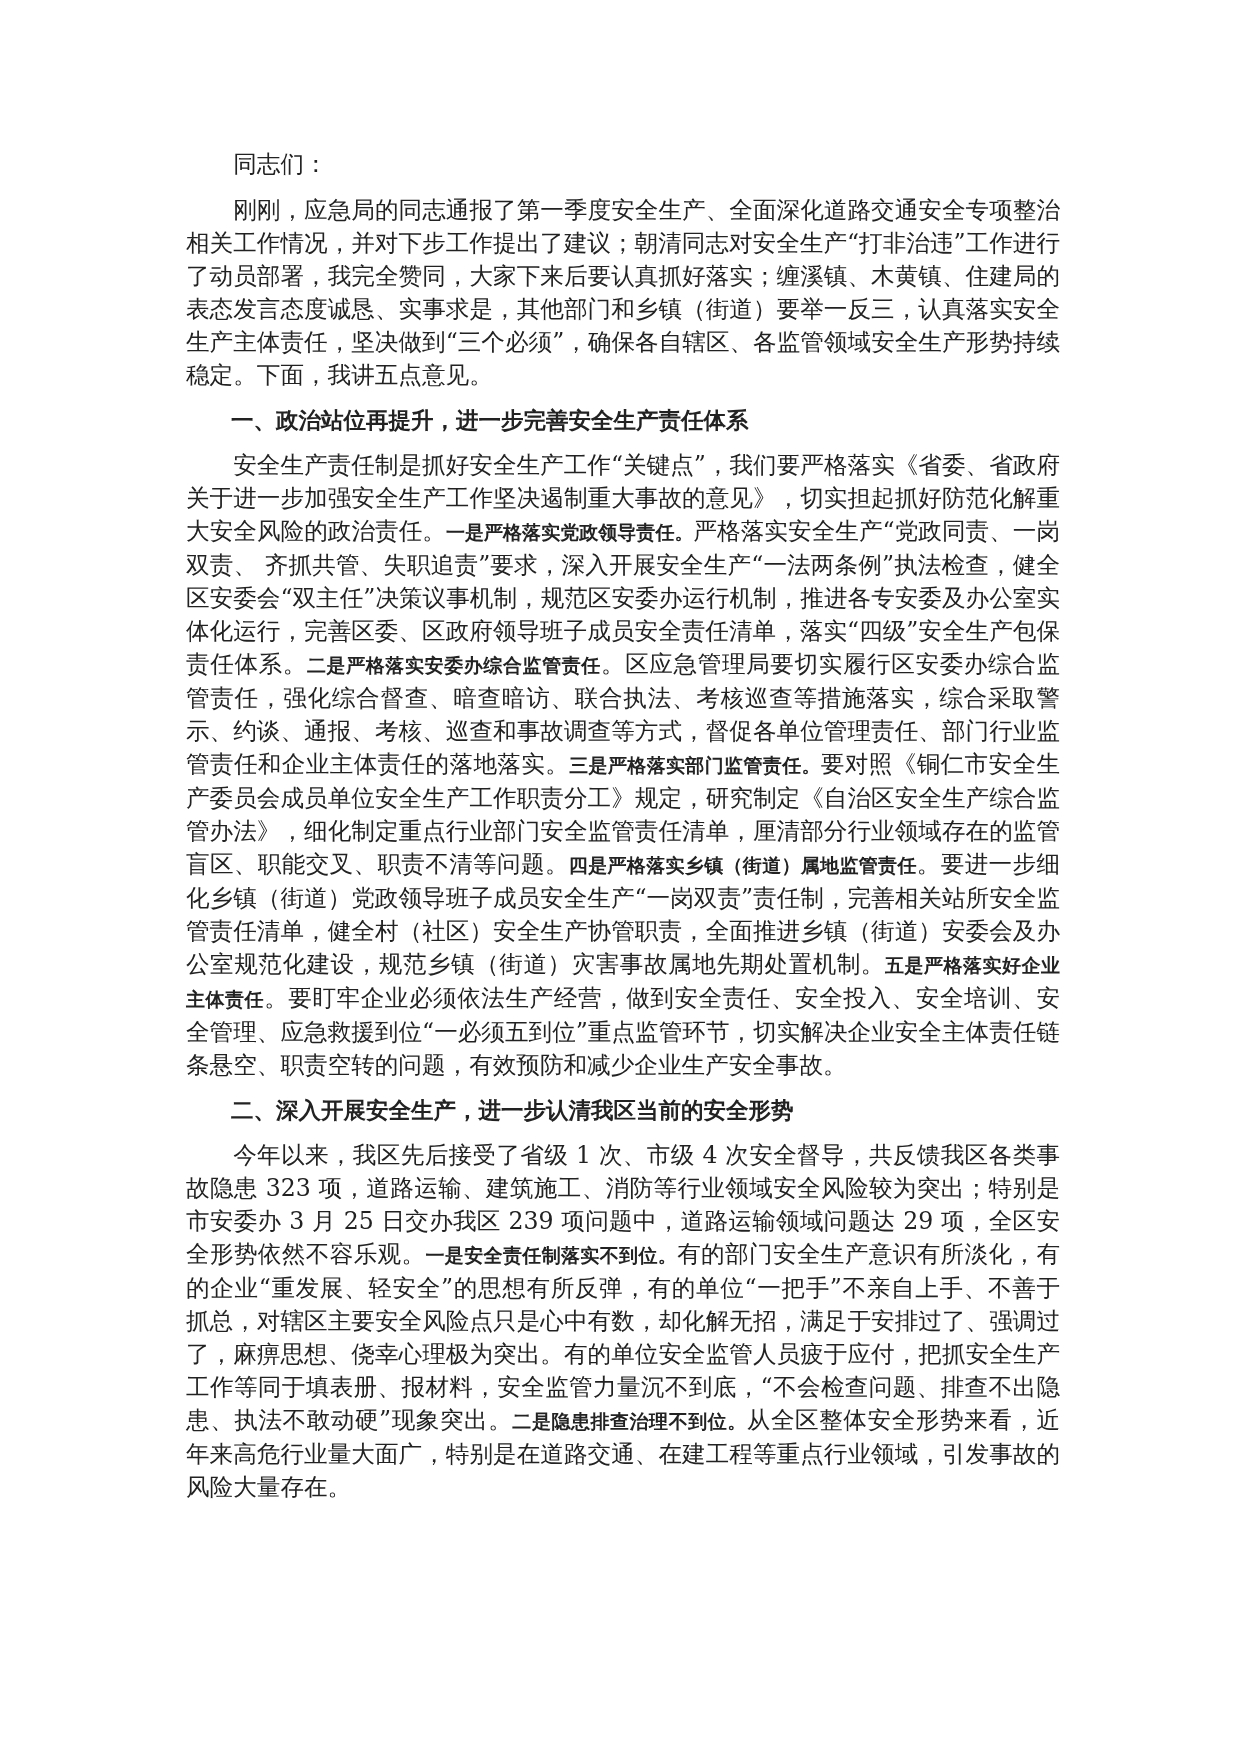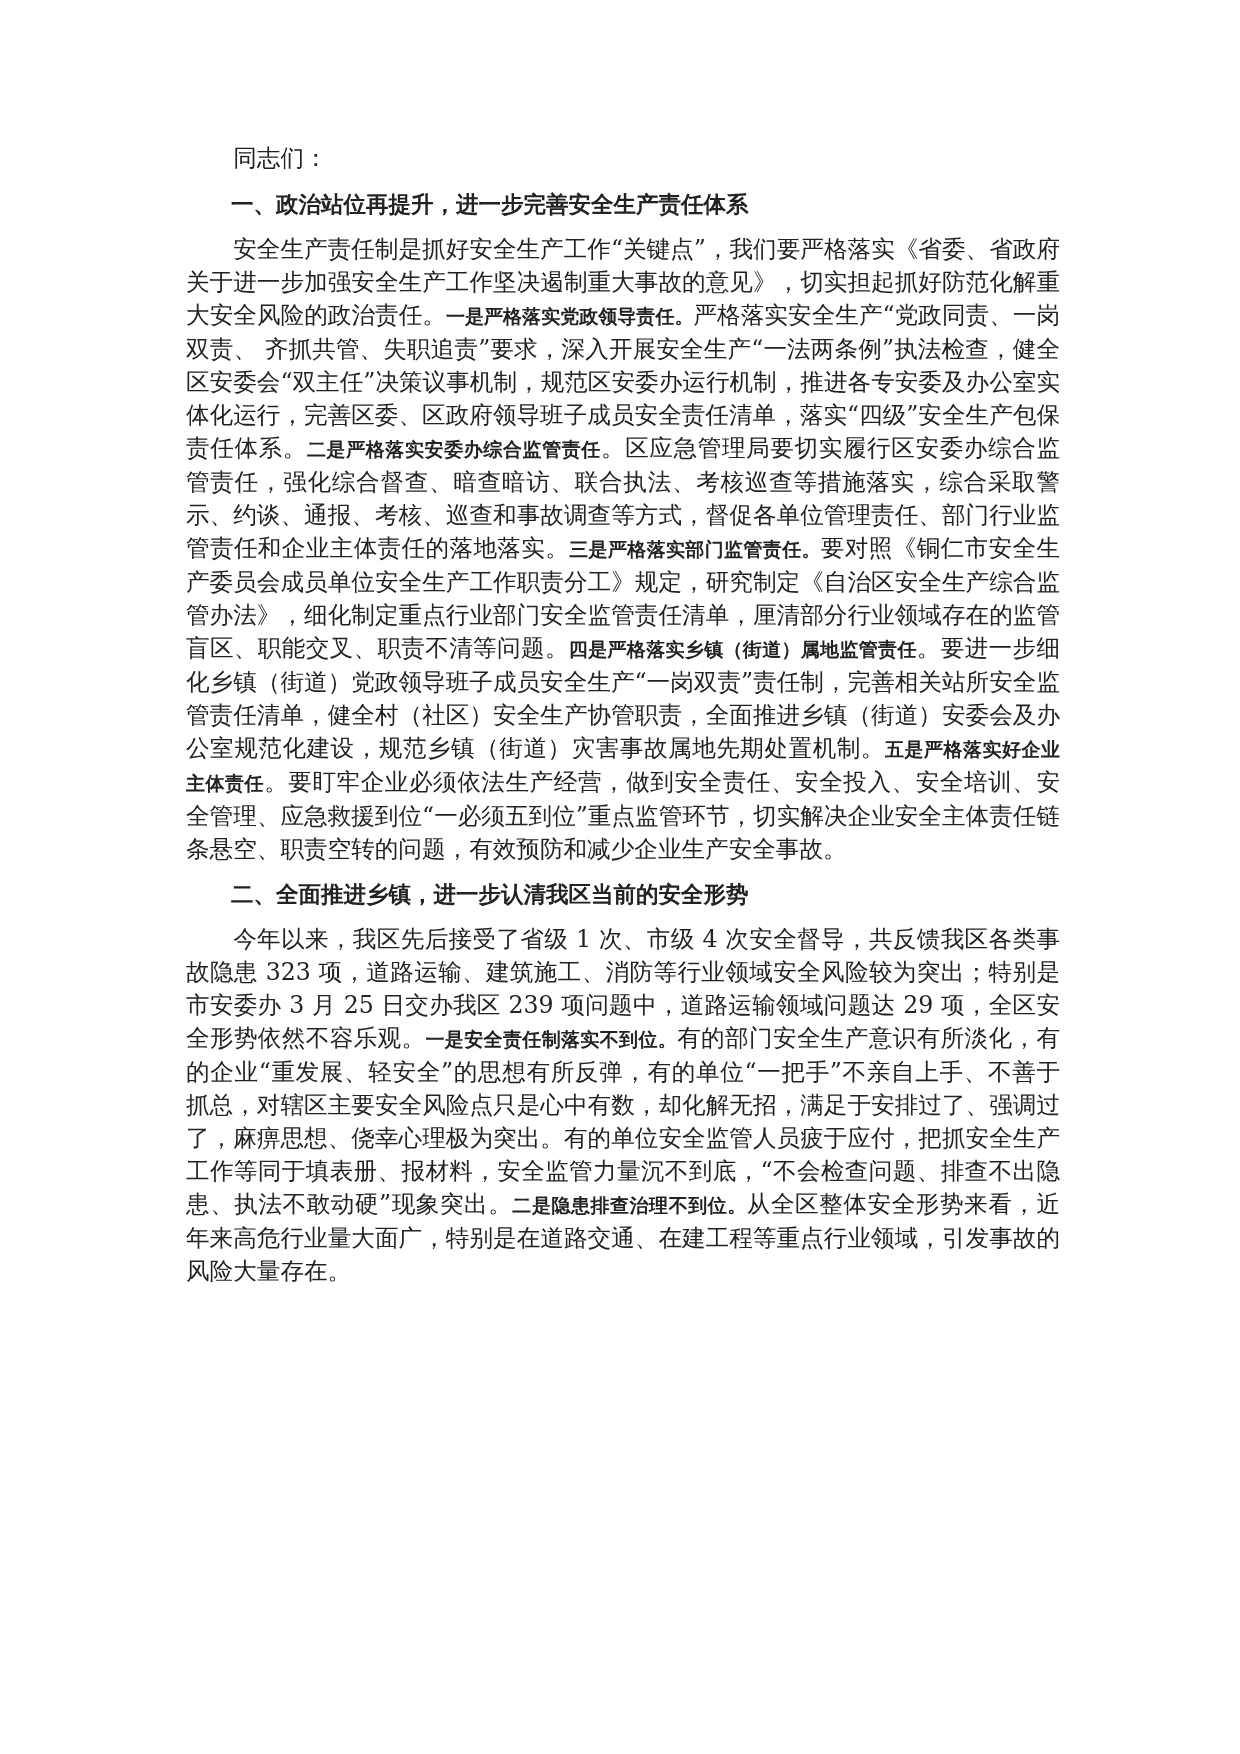--- a/index.html
+++ b/index.html
@@ -1,36 +1,37 @@
 <!DOCTYPE html>
 <html><head>
 <meta charset="utf-8">
 <style>
   html, body { margin: 0; padding: 0; background: #ffffff; }
   body { width: 1240px; height: 1754px; position: relative; overflow: hidden; }
   .page {
-    position: absolute; left: 186px; top: 142px; width: 874px;
+    position: absolute; left: 186px; top: 148px; width: 874px;
     font-family: "DejaVu Serif", "Liberation Serif", serif;
     font-size: 23.6px; line-height: 33px; color: #222222;
     text-align: justify;
   }
   .p { margin: 0; text-indent: 2em; text-align: justify; }
   .greet { margin: 0 0 13px 0; text-indent: 2em; }
   .para { margin: 0 0 12px 0; }
   .h { margin: 0 0 12px 0; text-indent: 2em; font-weight: bold; font-family: Liberation Serif, serif; font-size: 22.5px; }
   b { font-family: "DejaVu Sans", "Liberation Sans", sans-serif; font-weight: bold; font-size: 19px; }
 </style>
 </head>
 <body>
 
 <div class="page">
   <p class="p greet">同志们：</p>
+  <p class="p para">刚刚，应急局的同志通报了第一季度安全生产、全面深化道路交通安全专项整治相关工作情况，并对下步工作提出了建议；朝清同志对安全生产“打非治违”工作进行了动员部署，我完全赞同，大家下来后要认真抓好落实；缠溪镇、木黄镇、住建局的表态发言态度诚恳、实事求是，其他部门和乡镇（街道）要举一反三，认真落实安全生产主体责任，坚决做到“三个必须”，确保各自辖区、各监管领域安全生产形势持续稳定。下面，我讲五点意见。</p>
 
   <p class="h">一、政治站位再提升，进一步完善安全生产责任体系</p>
   <p class="p para">
     <span>安全生产责任制是抓好安全生产工作“关键点”，我们要严格落实《省委、省政府关于进一步加强安全生产工作坚决遏制重大事故的意见》，切实担起抓好防范化解重大安全风险的政治责任。</span><b>一是严格落实党政领导责任。</b><span>严格落实安全生产“党政同责、一岗双责、 齐抓共管、失职追责”要求，深入开展安全生产“一法两条例”执法检查，健全区安委会“双主任”决策议事机制，规范区安委办运行机制，推进各专安委及办公室实体化运行，完善区委、区政府领导班子成员安全责任清单，落实“四级”安全生产包保责任体系。</span><b>二是严格落实安委办综合监管责任</b><span>。区应急管理局要切实履行区安委办综合监管责任，强化综合督查、暗查暗访、联合执法、考核巡查等措施落实，综合采取警示、约谈、通报、考核、巡查和事故调查等方式，督促各单位管理责任、部门行业监管责任和企业主体责任的落地落实。</span><b>三是严格落实部门监管责任。</b><span>要对照《铜仁市安全生产委员会成员单位安全生产工作职责分工》规定，研究制定《自治区安全生产综合监管办法》，细化制定重点行业部门安全监管责任清单，厘清部分行业领域存在的监管盲区、职能交叉、职责不清等问题。</span><b>四是严格落实乡镇（街道）属地监管责任</b><span>。要进一步细化乡镇（街道）党政领导班子成员安全生产“一岗双责”责任制，完善相关站所安全监管责任清单，健全村（社区）安全生产协管职责，全面推进乡镇（街道）安委会及办公室规范化建设，规范乡镇（街道）灾害事故属地先期处置机制。</span><b>五是严格落实好企业主体责任</b><span>。要盯牢企业必须依法生产经营，做到安全责任、安全投入、安全培训、安全管理、应急救援到位“一必须五到位”重点监管环节，切实解决企业安全主体责任链条悬空、职责空转的问题，有效预防和减少企业生产安全事故。</span>
   </p>
 
-  <p class="h">二、全面推进乡镇，进一步认清我区当前的安全形势</p>
+  <p class="h">二、深入开展安全生产，进一步认清我区当前的安全形势</p>
   <p class="p para">
     <span>今年以来，我区先后接受了省级 1 次、市级 4 次安全督导，共反馈我区各类事故隐患 323 项，道路运输、建筑施工、消防等行业领域安全风险较为突出；特别是市安委办 3 月 25 日交办我区 239 项问题中，道路运输领域问题达 29 项，全区安全形势依然不容乐观。</span><b>一是安全责任制落实不到位。</b><span>有的部门安全生产意识有所淡化，有的企业“重发展、轻安全”的思想有所反弹，有的单位“一把手”不亲自上手、不善于抓总，对辖区主要安全风险点只是心中有数，却化解无招，满足于安排过了、强调过了，麻痹思想、侥幸心理极为突出。有的单位安全监管人员疲于应付，把抓安全生产工作等同于填表册、报材料，安全监管力量沉不到底，“不会检查问题、排查不出隐患、执法不敢动硬”现象突出。</span><b>二是隐患排查治理不到位。</b><span>从全区整体安全形势来看，近年来高危行业量大面广，特别是在道路交通、在建工程等重点行业领域，引发事故的风险大量存在。</span>
   </p>
 </div>
 
 </body></html>

